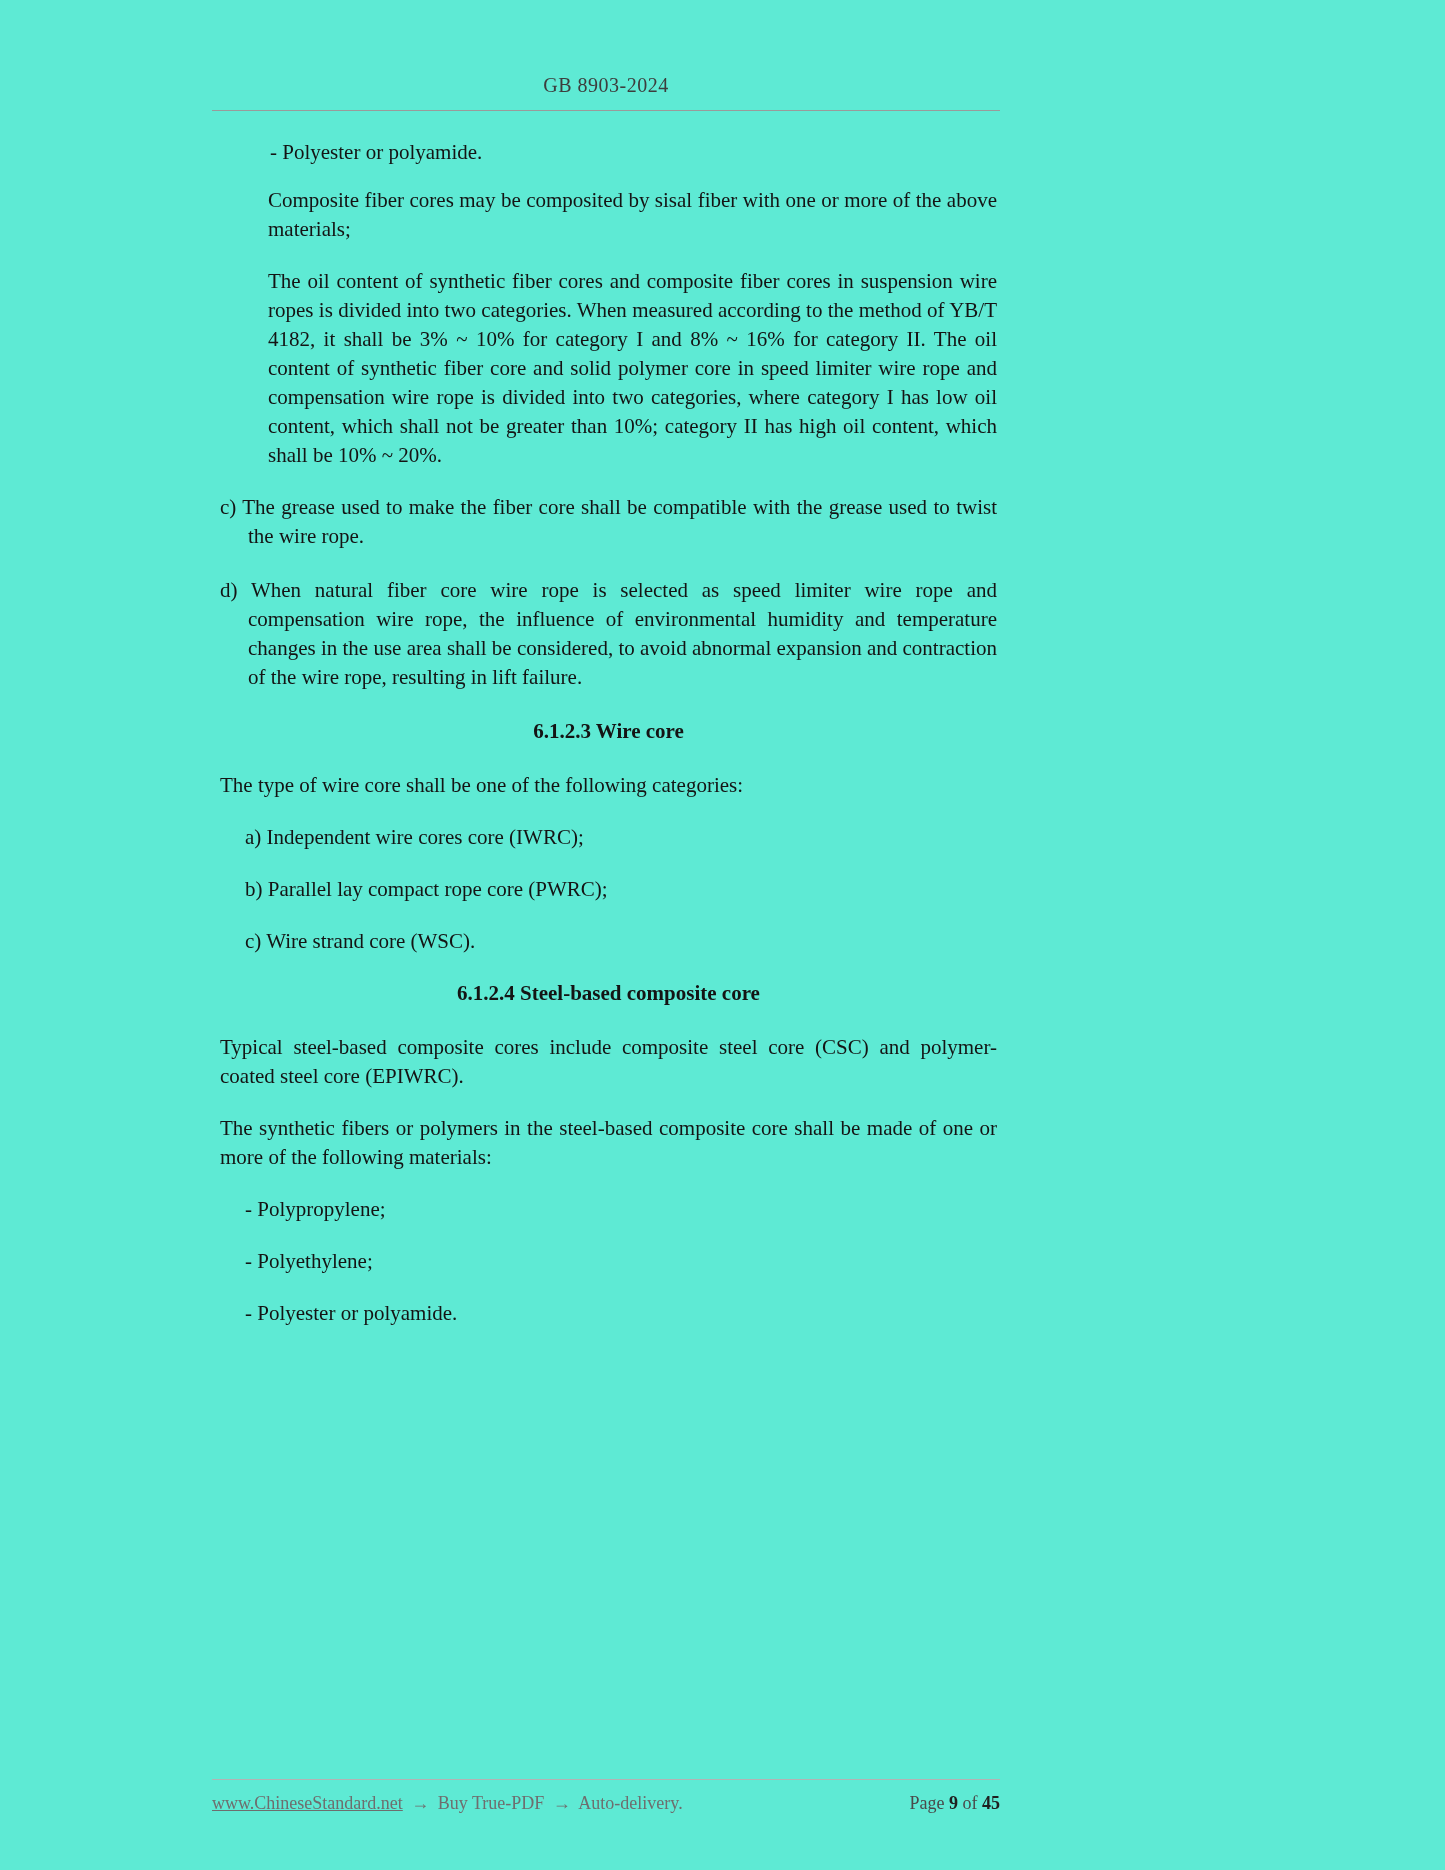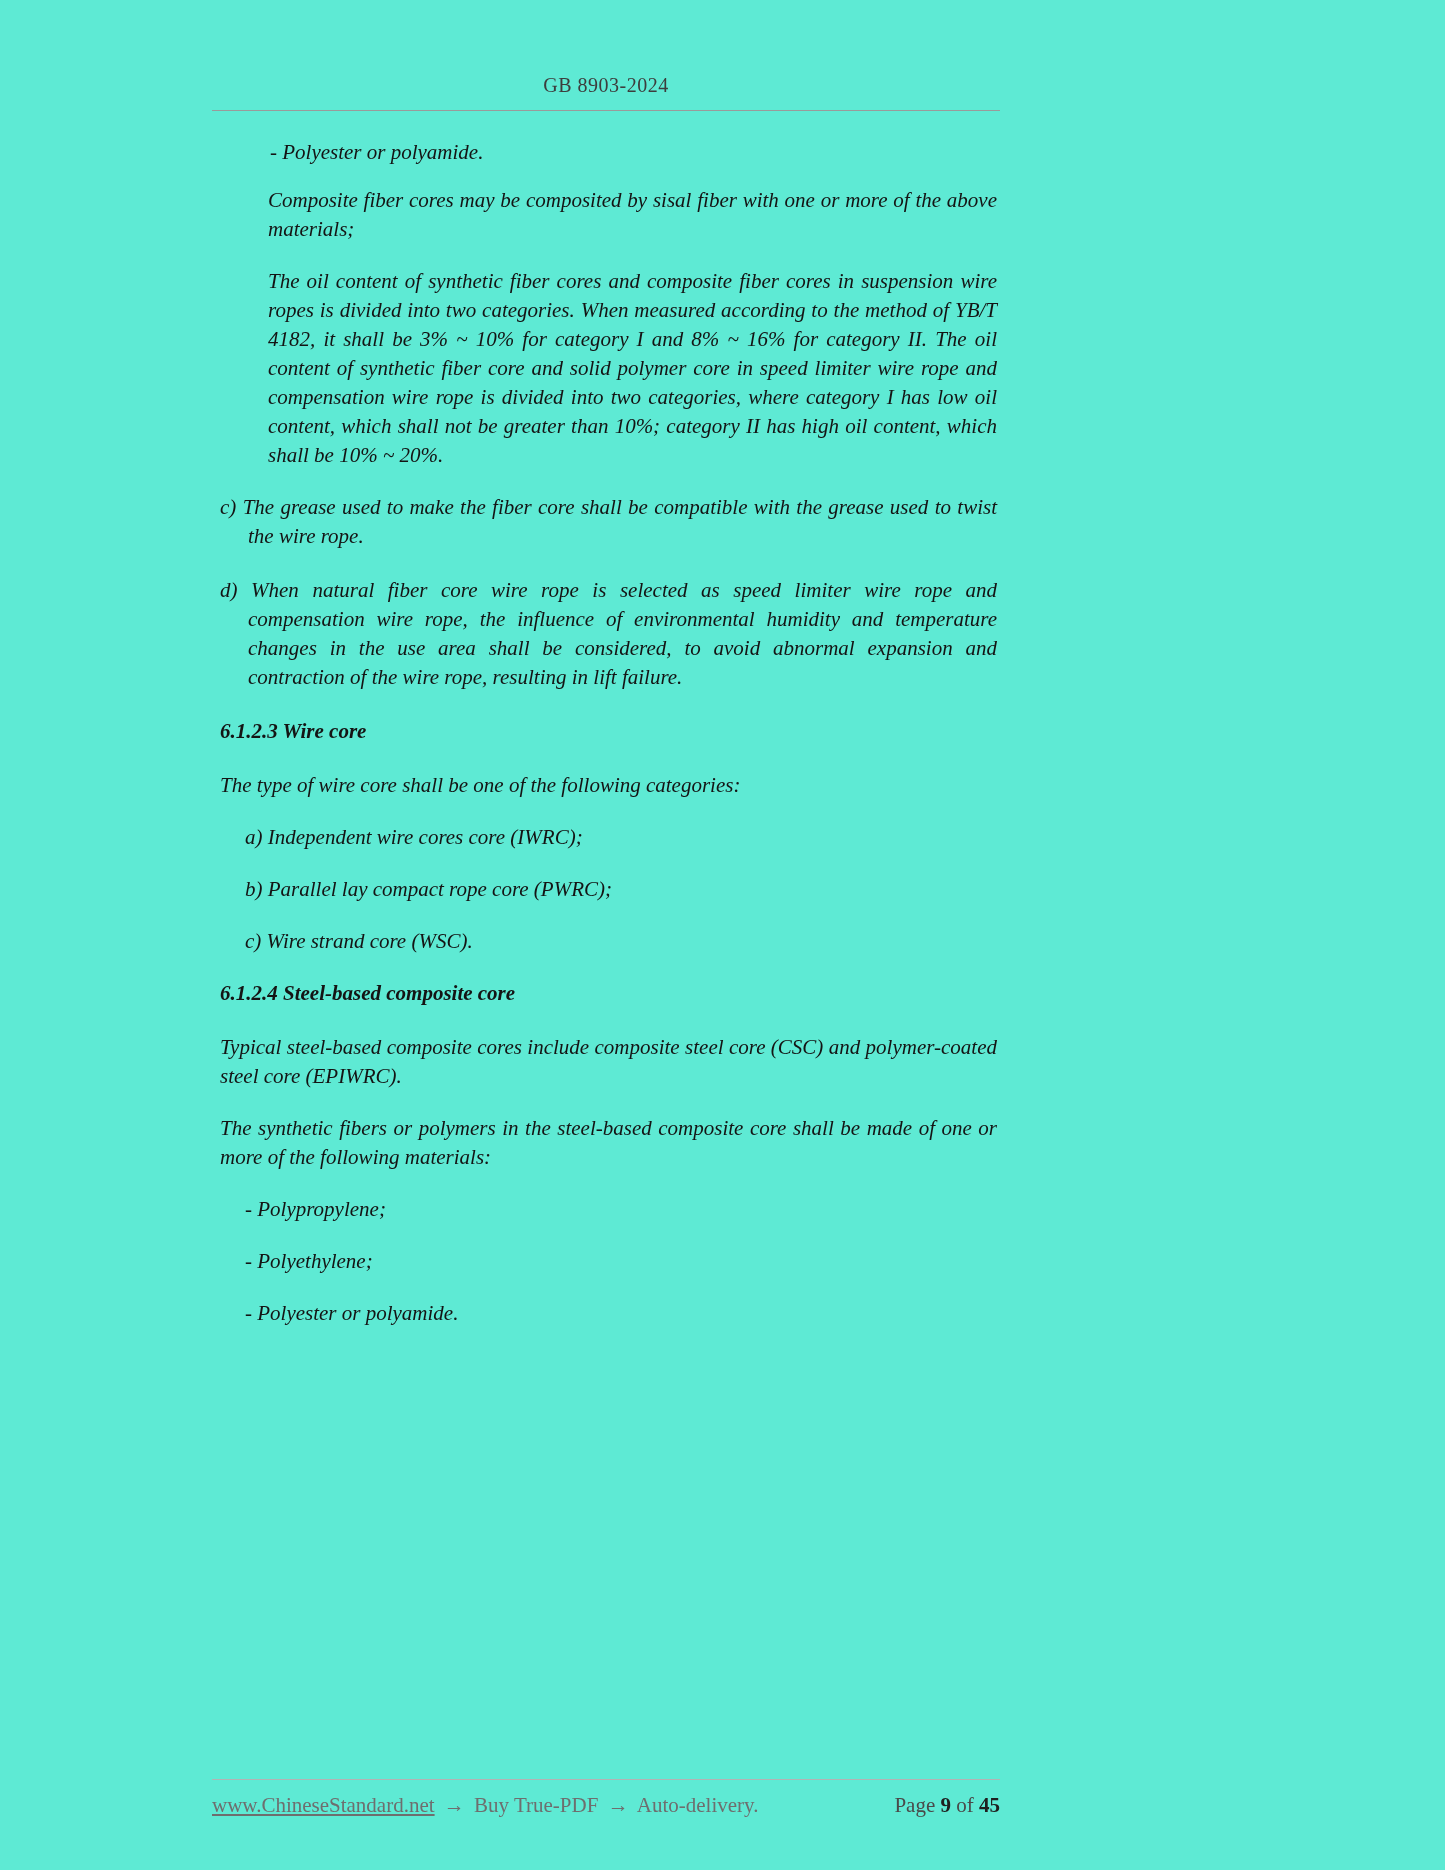--- a/index.html
+++ b/index.html
@@ -31,48 +31,49 @@
     border-top: 1px solid #9a9a9a;
   }
   .content {
     position: absolute;
     top: 138px;
     left: 220px;
     width: 777px;
     font-size: 21px;
     line-height: 29px;
   }
-  .content p { margin-bottom: 23px; font-style: italic; }
+  .content p { margin-bottom: 23px; }
   .justify { text-align: justify; }
   .indent { margin-left: 48px; }
   .dash-deep { margin-left: 50px; margin-bottom: 19px !important; }
   .item { margin-left: 25px; margin-bottom: 23px; }
   .hang {
     padding-left: 28px;
     text-indent: -28px;
     text-align: justify;
     margin-bottom: 25px !important;
   }
   .heading {
     font-weight: bold;
     margin: 6px 0 25px 0 !important;
+    text-align: center;
   }
   .footer-rule {
     position: absolute;
     top: 1779px;
     left: 212px;
     width: 788px;
     border-top: 1px solid #b3b3b3;
   }
   .footer {
     position: absolute;
     top: 1793px;
     left: 212px;
     width: 788px;
-    font-size: 21px;
+    font-size: 18px;
     color: #6e6e6e;
     display: flex;
     justify-content: space-between;
     align-items: baseline;
     font-family: Liberation Serif, serif;
   }
   .footer-left .arrow { margin: 0 4px; }
   .footer-link {
     text-decoration: underline;
     color: #6e6e6e;

